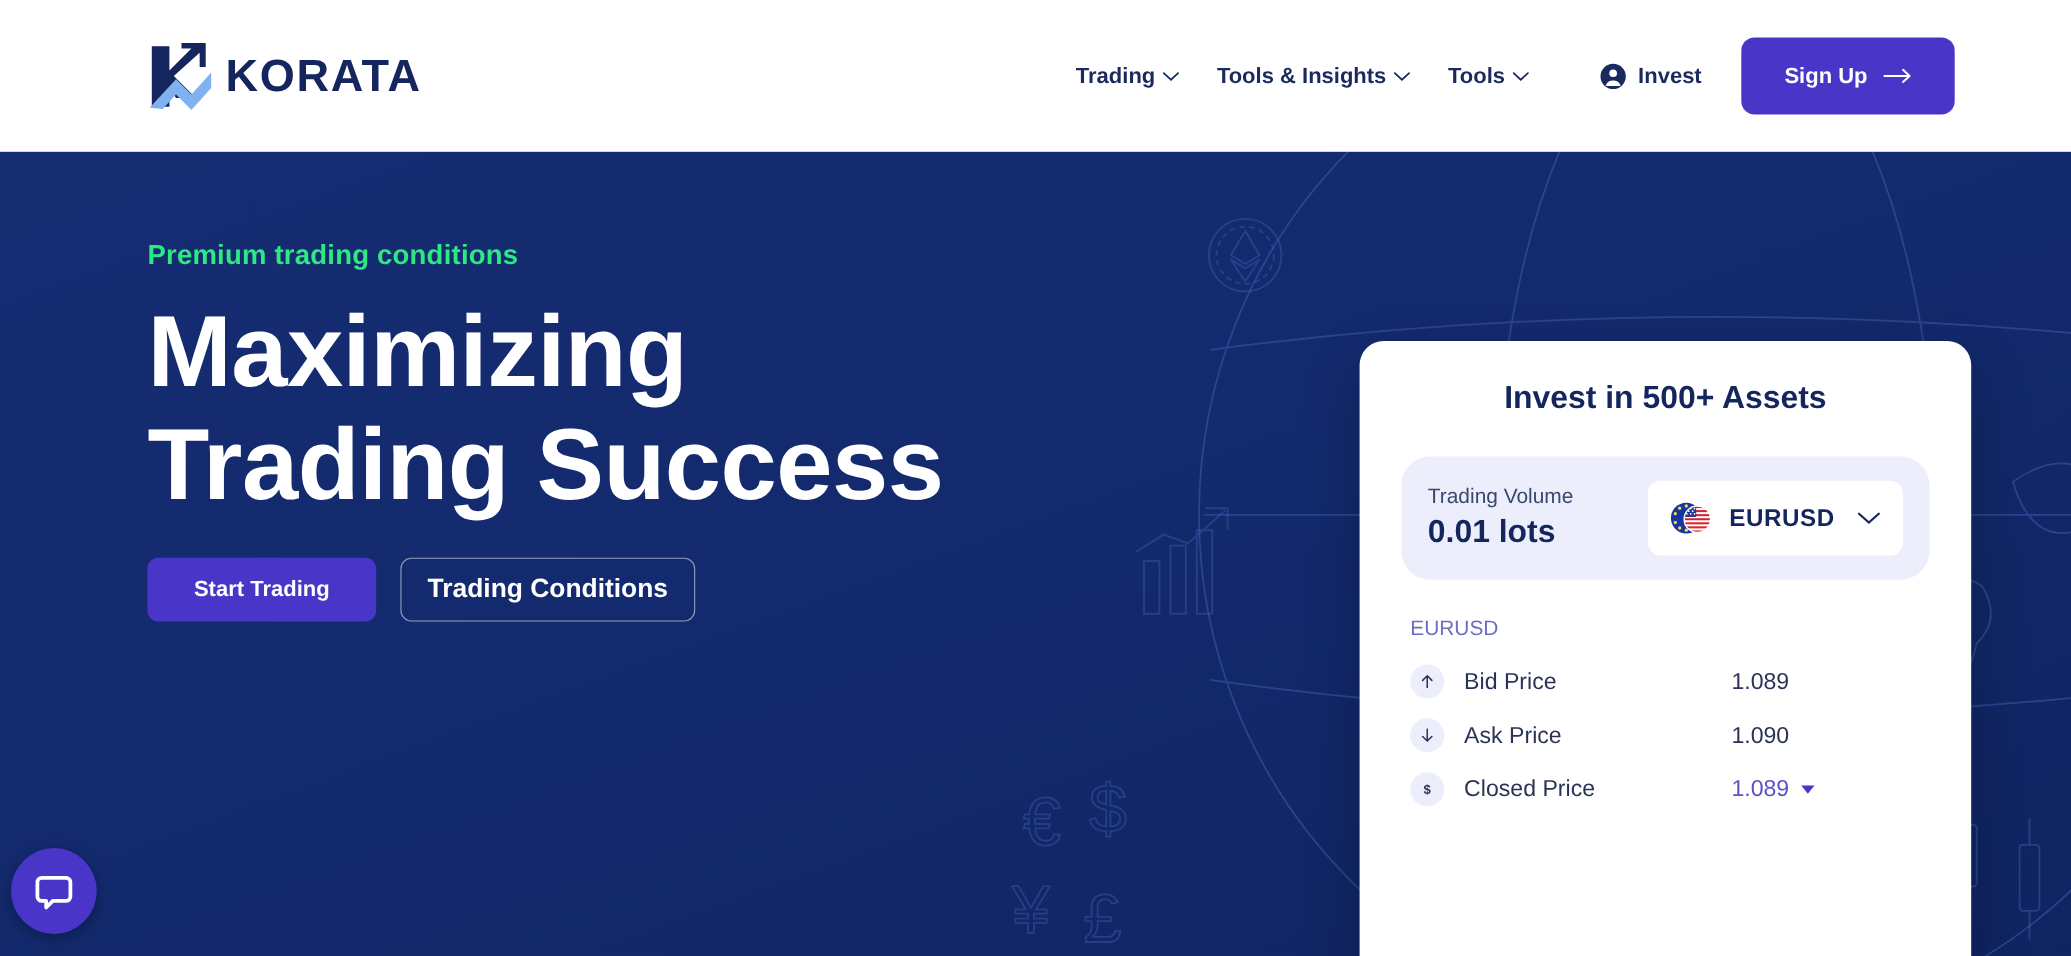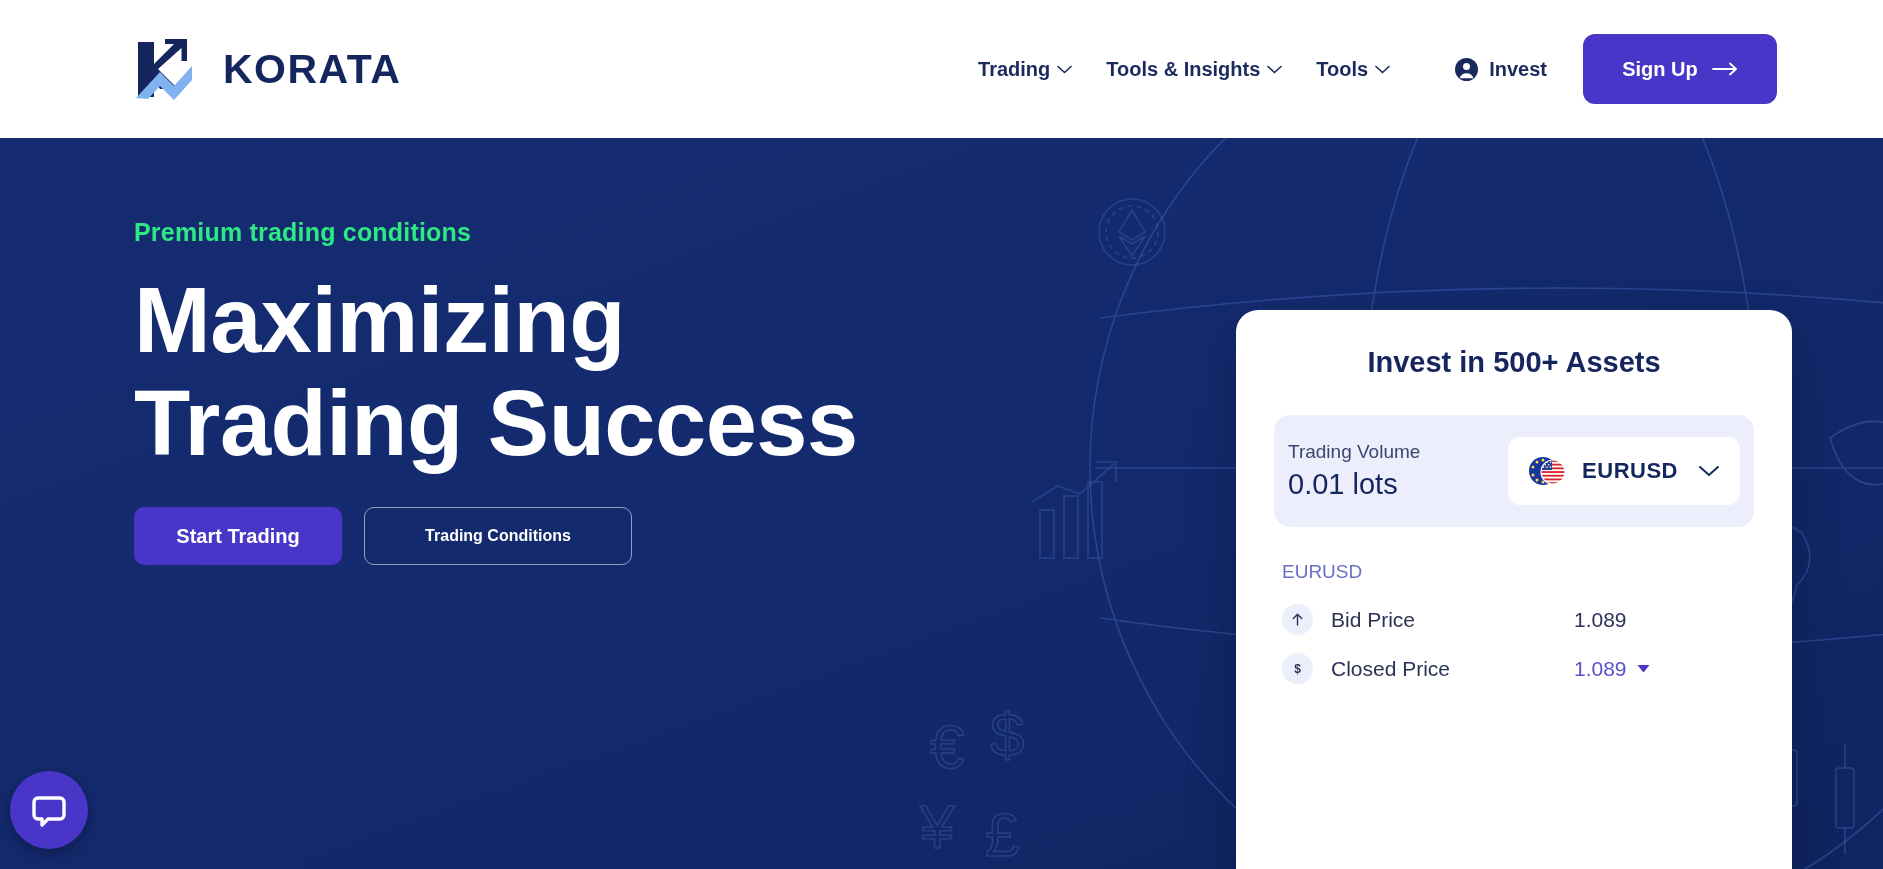--- a/index.html
+++ b/index.html
@@ -12,21 +12,21 @@
   .page { position:relative; width:1883px; height:869px; }
 
   
   .header {
     position:absolute; top:0; left:0;
     width:1883px; height:138px;
     background:#ffffff;
     display:flex; align-items:center;
     z-index:20;
   }
-  .logo-wrap { display:flex; align-items:center; gap:27px; margin-left:134px; }
+  .logo-wrap { display:flex; align-items:center; gap:9px; margin-left:134px; }
   .logo-mark { width:62px; height:66px; flex:0 0 auto; }
   .logo-text {
     font-size:41px; font-weight:700; letter-spacing:1.5px;
     color:#15265e;
   }
 
   .nav { margin-left:auto; display:flex; align-items:center;justify-content:flex-end; }
   .nav-item {
     display:flex; align-items:center; gap:7px;
     font-size:20px; font-weight:700; color:#1b2a5e;
@@ -77,43 +77,43 @@
     width:208px; height:58px; border-radius:10px;
     background:#4936c9; color:#fff;
     font-size:20px; font-weight:700; cursor:pointer; border:none;
     font-family:"Liberation Sans", sans-serif;
   }
   .btn-outline {
     display:flex; align-items:center; justify-content:center;
     width:268px; height:58px; border-radius:10px;
     background:transparent; color:#fff;
     border:1.5px solid rgba(255,255,255,.55);
-    font-size:16px; font-weight:700; cursor:pointer;
+    font-size:24px; font-weight:700; cursor:pointer;
     font-family:"Liberation Sans", sans-serif;
   }
 
   
   .card {
     position:absolute; left:1236px; top:172px;
     width:556px; height:690px;
     background:#ffffff; border-radius:22px;
     padding:36px 38px 0 38px;
     box-shadow:0 18px 50px rgba(0,0,0,.22);
   }
   .card-title {
     text-align:center; font-size:29px; font-weight:700;
     color:#15265e; margin-bottom:36px;
   }
   .vol-box {
-    background:#eceefb; border-radius:16px;
+    background:#eceefb; border-radius:26px;
     height:112px; display:flex; align-items:center;
-    padding:0 14px; gap:18px;
+    padding:0 24px; gap:18px;
   }
   .vol-label { font-size:19px; color:#3b4671; margin-bottom:5px; font-weight:400; }
-  .vol-value { font-size:29px; font-weight:400; color:#15265e; }
+  .vol-value { font-size:29px; font-weight:700; color:#15265e; }
   .pair-select {
     margin-left:auto; background:#fff; border-radius:12px;
     height:68px; display:flex; align-items:center; gap:14px;
     padding:0 20px; cursor:pointer;
   }
   .flags { position:relative; width:40px; height:34px; flex:0 0 auto; }
   .pair-name { font-size:22px; font-weight:700; color:#15265e; letter-spacing:.5px; }
   .chev-big { width:22px; height:12px; margin-left:6px; flex:0 0 auto; }
 
   .sym-label {
@@ -328,20 +328,29 @@
       <div class="price-row">
         <span class="p-ico">
           <svg viewBox="0 0 15 15">
               <path d="M7.5 13 V2.5 M3.3 6.5 L7.5 2.3 L11.7 6.5" stroke="#2b3356" stroke-width="1.4" fill="none" stroke-linecap="round" stroke-linejoin="round"></path>
             </svg>
         </span>
         <span class="p-label">Bid Price</span>
         <span class="p-val">1.089</span>
       </div>
 
+      <div class="price-row">
+        <span class="p-ico">
+          <svg viewBox="0 0 15 15">
+              <path d="M7.5 2 V12.5 M3.3 8.5 L7.5 12.7 L11.7 8.5" stroke="#2b3356" stroke-width="1.4" fill="none" stroke-linecap="round" stroke-linejoin="round"></path>
+            </svg>
+        </span>
+        <span class="p-label">Ask Price</span>
+        <span class="p-val">1.090</span>
+      </div>
 
       <div class="price-row">
         <span class="p-ico">
           <svg viewBox="0 0 15 15">
               <text x="7.5" y="11.8" text-anchor="middle" font-size="12" font-weight="700" fill="#2b3356" font-family="Liberation Sans, sans-serif">$</text>
             </svg>
         </span>
         <span class="p-label">Closed Price</span>
         <span class="p-val accent">
           <span>1.089</span>

